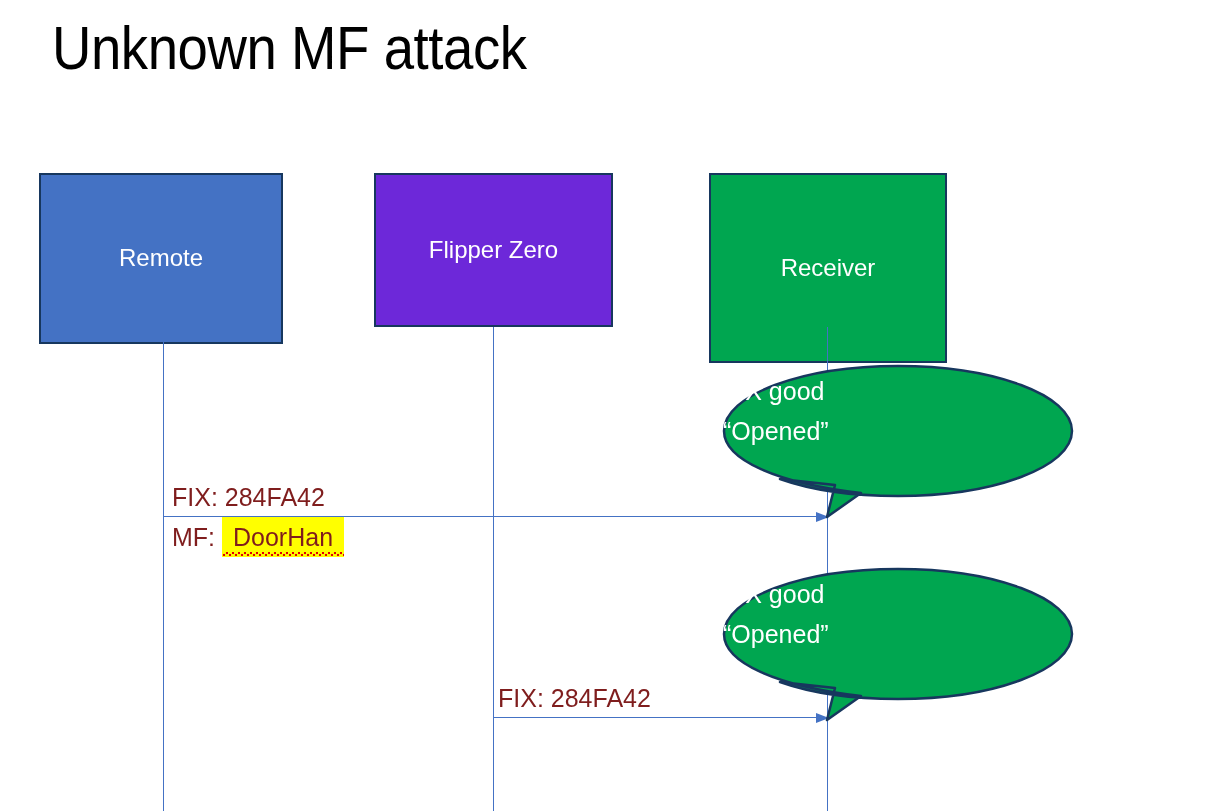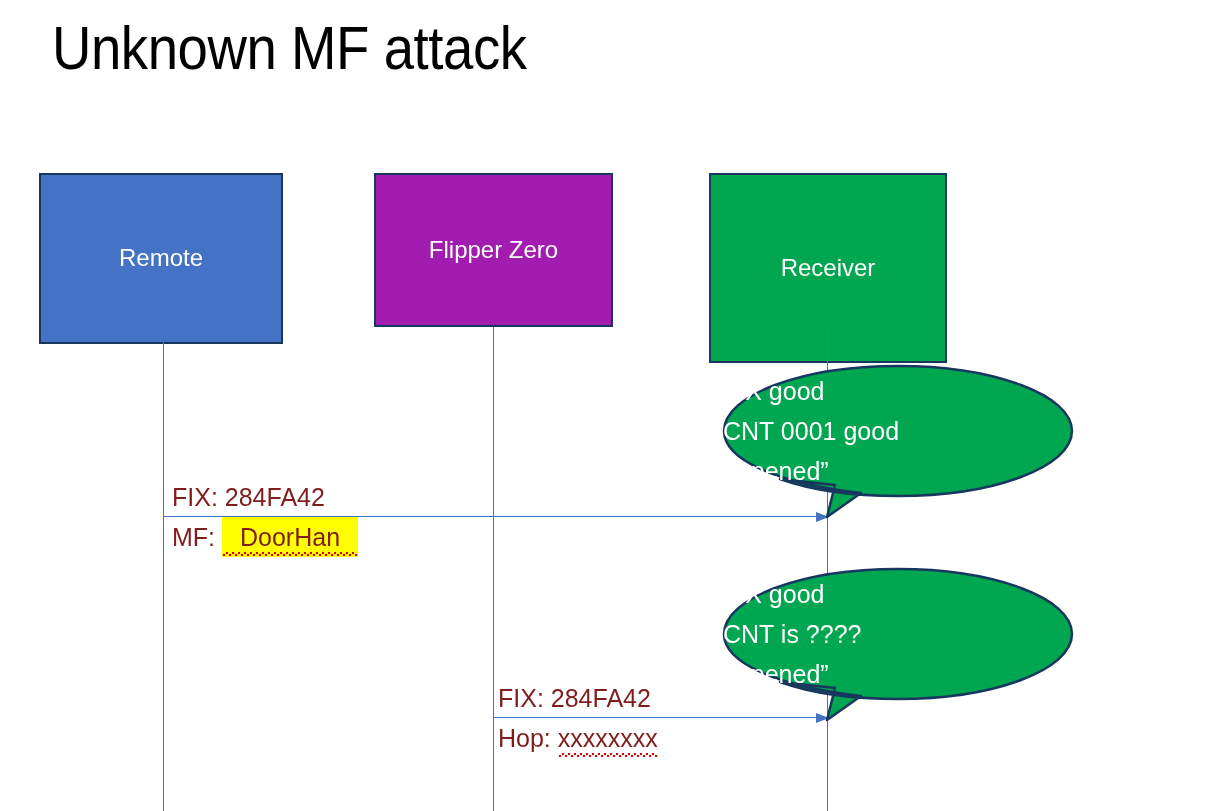--- a/index.html
+++ b/index.html
@@ -38,21 +38,21 @@
     border: 2px solid #17375E;
     display: flex;
     align-items: center;
     justify-content: center;
     color: #ffffff;
     font-size: 24px;
     font-weight: 400;
     line-height: 1.1;
   }
   #actor-remote   { left: 39px;  top: 173px; width: 244px; height: 171px; background: #4472C4; }
-  #actor-flipper  { left: 374px; top: 173px; width: 239px; height: 154px; background: #a21caf; }
+  #actor-flipper  { left: 374px; top: 173px; width: 239px; height: 154px; background: #6d28d9; }
   #actor-receiver { left: 709px; top: 173px; width: 238px; height: 190px; background: #00A650; }
 
   
   .lifeline {
     position: absolute;
     width: 0;
     border-left: 1.4px solid #4472C4;
   }
   #lifeline-remote   { left: 163px; top: 327px; height: 484px; }
   #lifeline-flipper  { left: 493px; top: 327px; height: 484px; }
@@ -83,21 +83,21 @@
     font-size: 25px;
     line-height: 40px;
     color: #7f1d1d;
     white-space: nowrap;
   }
   #msg1-label { left: 172px; top: 477px; }
   #msg2-label { left: 498px; top: 678px; }
 
   .hl {
     background: #FFFF00;
-    padding: 0 18px;
+    padding: 0 11px;
   }
   .squiggle {
     position: relative;
     display: inline-block;
   }
   .squiggle::after {
     content: "";
     position: absolute;
     left: 0;
     right: 0;
@@ -159,54 +159,49 @@
 
 <div class="msg-label" id="msg1-label">
   <div>FIX: 284FA42</div>
   <div>
     <span>MF: </span><span class="hl squiggle">DoorHan</span>
   </div>
 </div>
 
 <div class="msg-label" id="msg2-label">
   <div>FIX: 284FA42</div>
-  <div>
-    <span>Hop: </span><span class="squiggle">xxxxxxxx</span>
-  </div>
 </div>
 
 <div class="bubble-wrap" id="bubble1">
   <svg width="350" height="155" viewBox="0 0 350 155">
     <path d="M 175 1
              C 271 1 349 30 349 66
              C 349 102 271 131 175 131
              C 130 131 88 125 57 114
              L 112 120
              L 104 152
              L 138 128
              C 54 118 1 95 1 66
              C 1 30 79 1 175 1 Z" fill="#00A650" stroke="#17375E" stroke-width="2.5" stroke-linejoin="round"></path>
   </svg>
   <div class="bubble-text" id="bubble1-text">
     <div>FIX good</div>
-    <div>CNT 0001 good</div>
     <div>“Opened”</div>
   </div>
 </div>
 
 <div class="bubble-wrap" id="bubble2">
   <svg width="350" height="155" viewBox="0 0 350 155">
     <path d="M 175 1
              C 271 1 349 30 349 66
              C 349 102 271 131 175 131
              C 130 131 88 125 57 114
              L 112 120
              L 104 152
              L 138 128
              C 54 118 1 95 1 66
              C 1 30 79 1 175 1 Z" fill="#00A650" stroke="#17375E" stroke-width="2.5" stroke-linejoin="round"></path>
   </svg>
   <div class="bubble-text" id="bubble2-text">
     <div>FIX good</div>
-    <div>CNT is ????</div>
     <div>“Opened”</div>
   </div>
 </div>
 
 </body></html>

